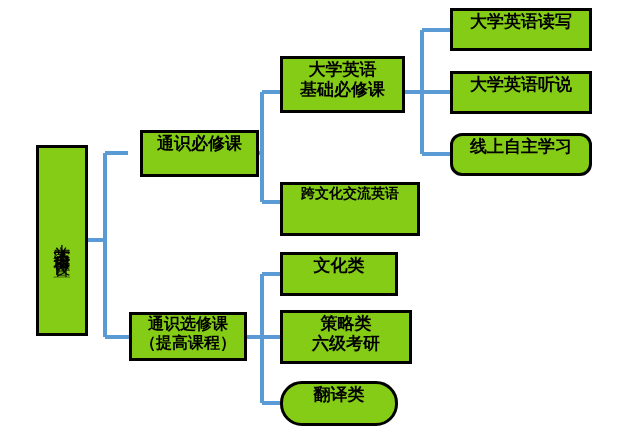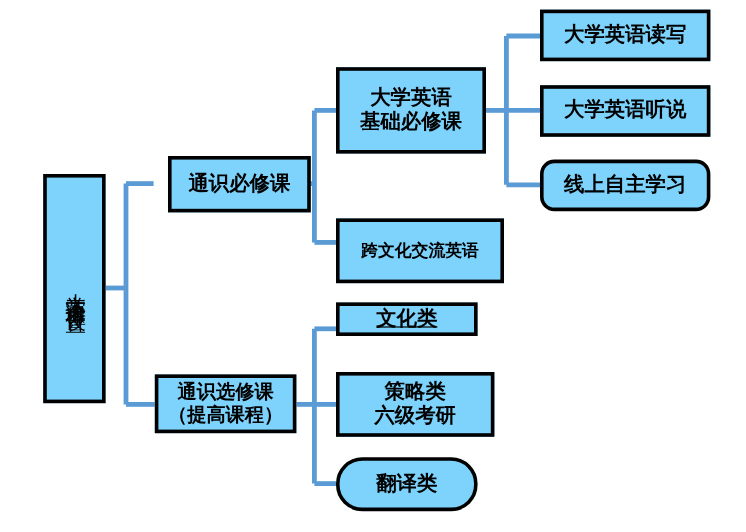--- a/index.html
+++ b/index.html
@@ -24,23 +24,22 @@
     left: 0;
     top: 0;
     width: 622px;
     height: 443px;
     pointer-events: none;
   }
   .node {
     position: absolute;
     box-sizing: border-box;
     border: 3px solid #000000;
-    background: #7dd3fc;
+    background: #84cc16;
     display: flex;
-    align-items: center;
     justify-content: center;
     text-align: center;
     color: #000000;
     font-family: "DejaVu Serif", "Liberation Serif", serif;
     font-weight: bold;
     line-height: 1.18;
     z-index: 2;
   }
   .node .label {
     display: block;
@@ -74,21 +73,21 @@
     left: 129px;
     top: 312px;
     width: 118px;
     height: 49px;
     font-size: 16px;
   }
   .node-l3a {
     left: 280px;
     top: 56px;
     width: 125px;
-    height: 72px;
+    height: 57px;
     font-size: 17px;
   }
   .node-l3b {
     left: 280px;
     top: 182px;
     width: 140px;
     height: 54px;
     font-size: 14px;
   }
   .node-l4a {
@@ -110,23 +109,22 @@
     top: 133px;
     width: 142px;
     height: 43px;
     font-size: 17px;
     border-radius: 12px;
   }
   .node-l3c {
     left: 280px;
     top: 252px;
     width: 118px;
-    height: 28px;
-    font-size: 17px;
-    text-decoration: underline;
+    height: 44px;
+    font-size: 17px;
   }
   .node-l3d {
     left: 280px;
     top: 310px;
     width: 132px;
     height: 54px;
     font-size: 17px;
   }
   .node-l3e {
     left: 280px;

